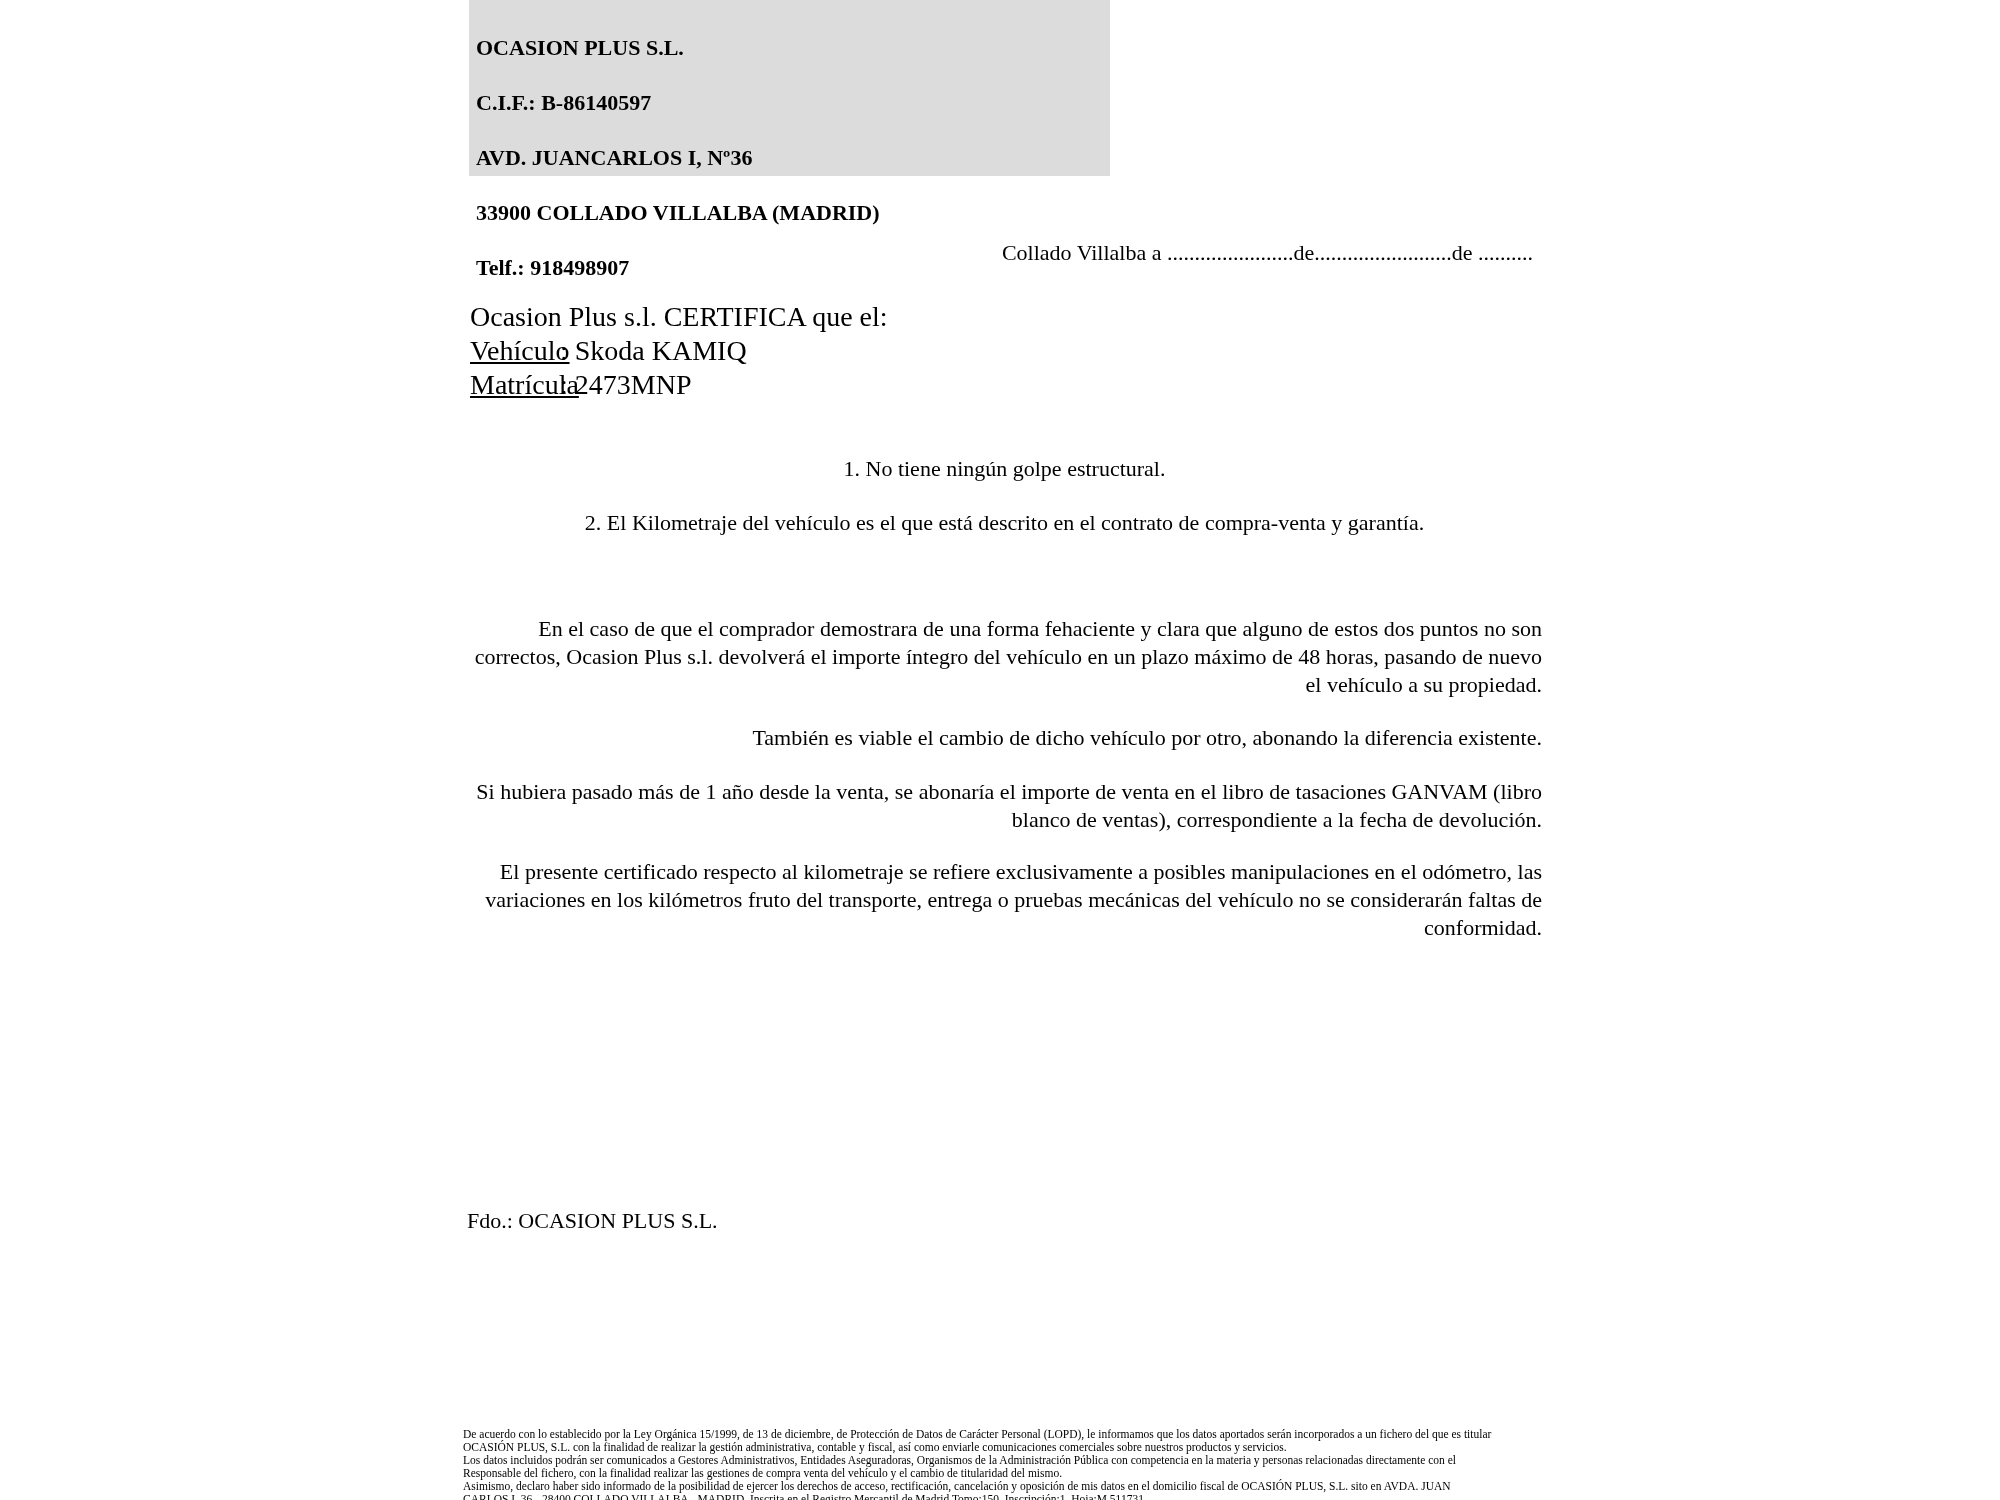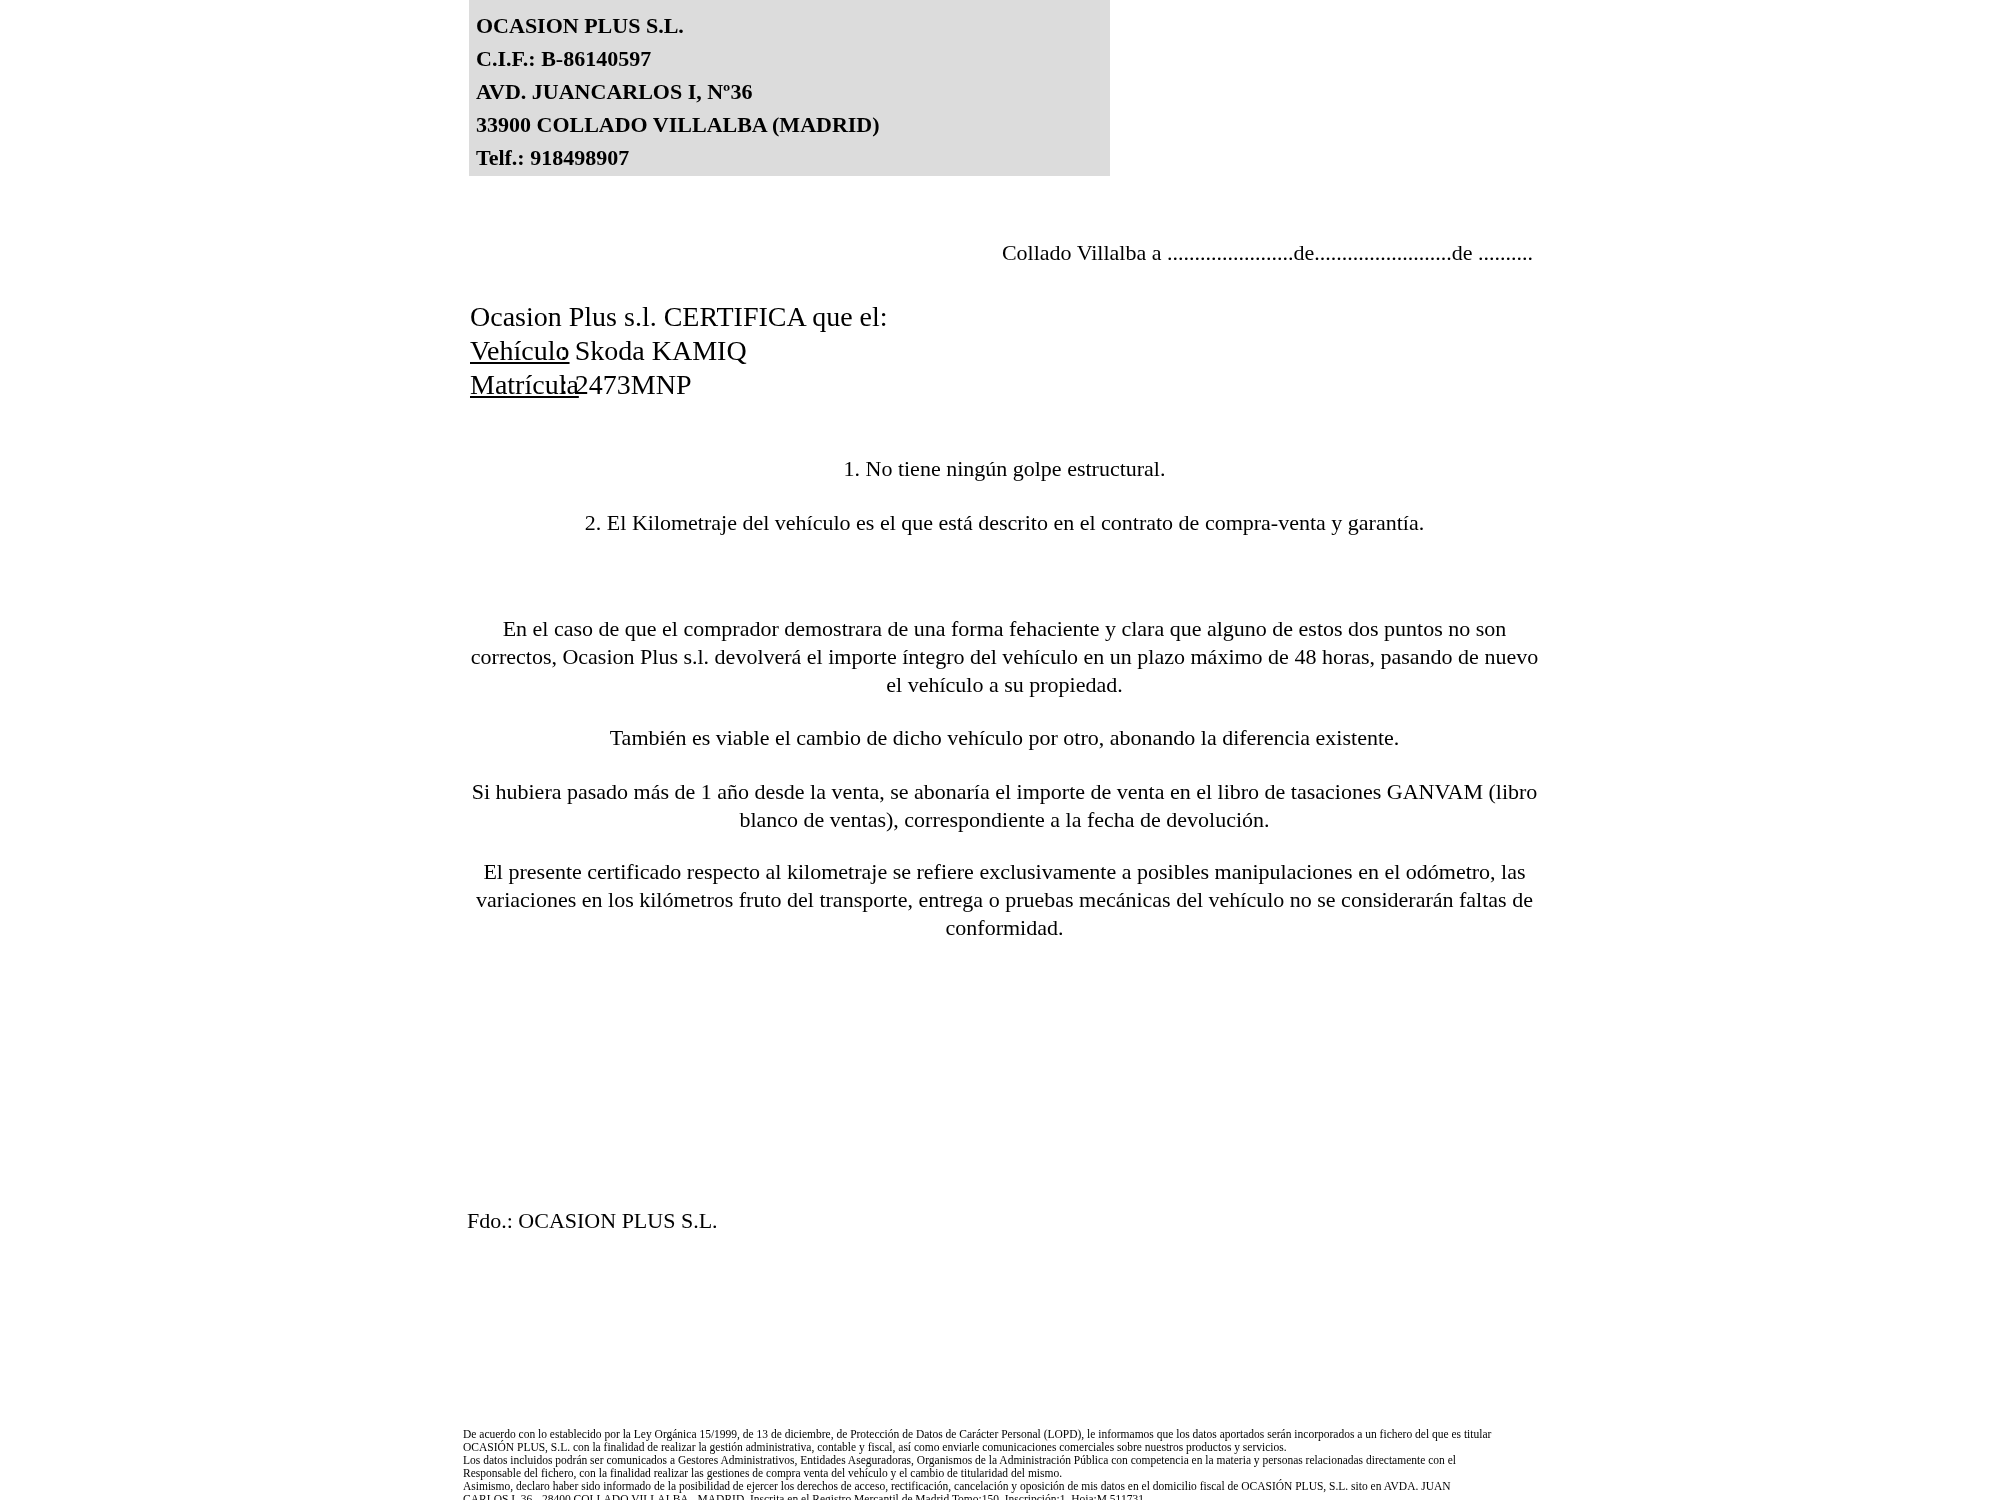--- a/index.html
+++ b/index.html
@@ -20,20 +20,21 @@
     height: 176px;
     background: #dcdcdc;
     box-sizing: border-box;
     padding: 9px 6px 0 7px;
   }
   .letterhead .lh-line {
     font-weight: bold;
     font-size: 22px;
     line-height: 33px;
     white-space: nowrap;
+    margin-top: 22px;
   }
   .dateline {
     position: absolute;
     left: 467px;
     top: 240px;
     width: 1066px;
     text-align: right;
     font-size: 22px;
     white-space: nowrap;
   }
@@ -58,21 +59,21 @@
     text-align: center;
   }
   .point-1 { top: 455px; }
   .point-2 { top: 509px; }
   .para {
     position: absolute;
     left: 467px;
     width: 1075px;
     font-size: 22px;
     line-height: 28px;
-    text-align: center;
+    text-align: right;
   }
   .para-1 { top: 615px; }
   .para-2 { top: 724px; }
   .para-3 { top: 778px; }
   .para-4 { top: 858px; }
   .signature {
     position: absolute;
     left: 467px;
     top: 1208px;
     font-size: 22px;

